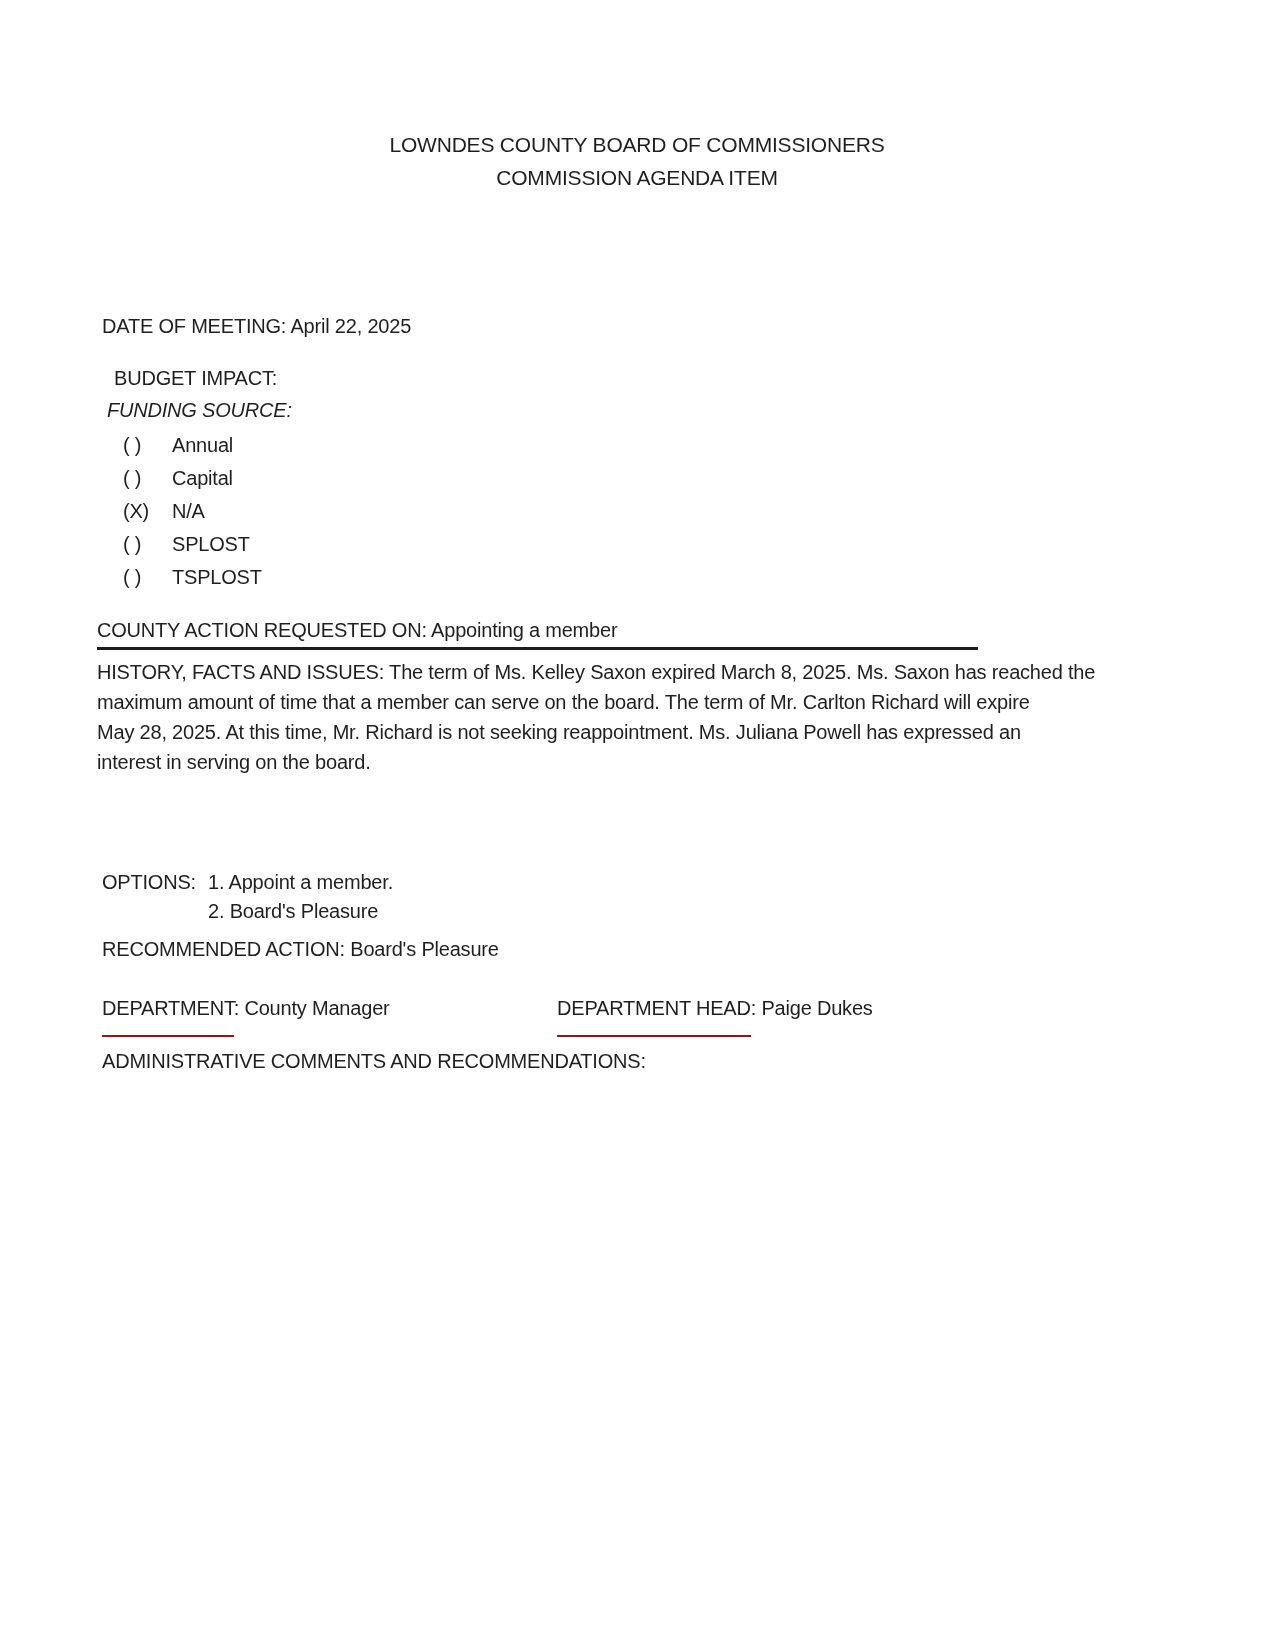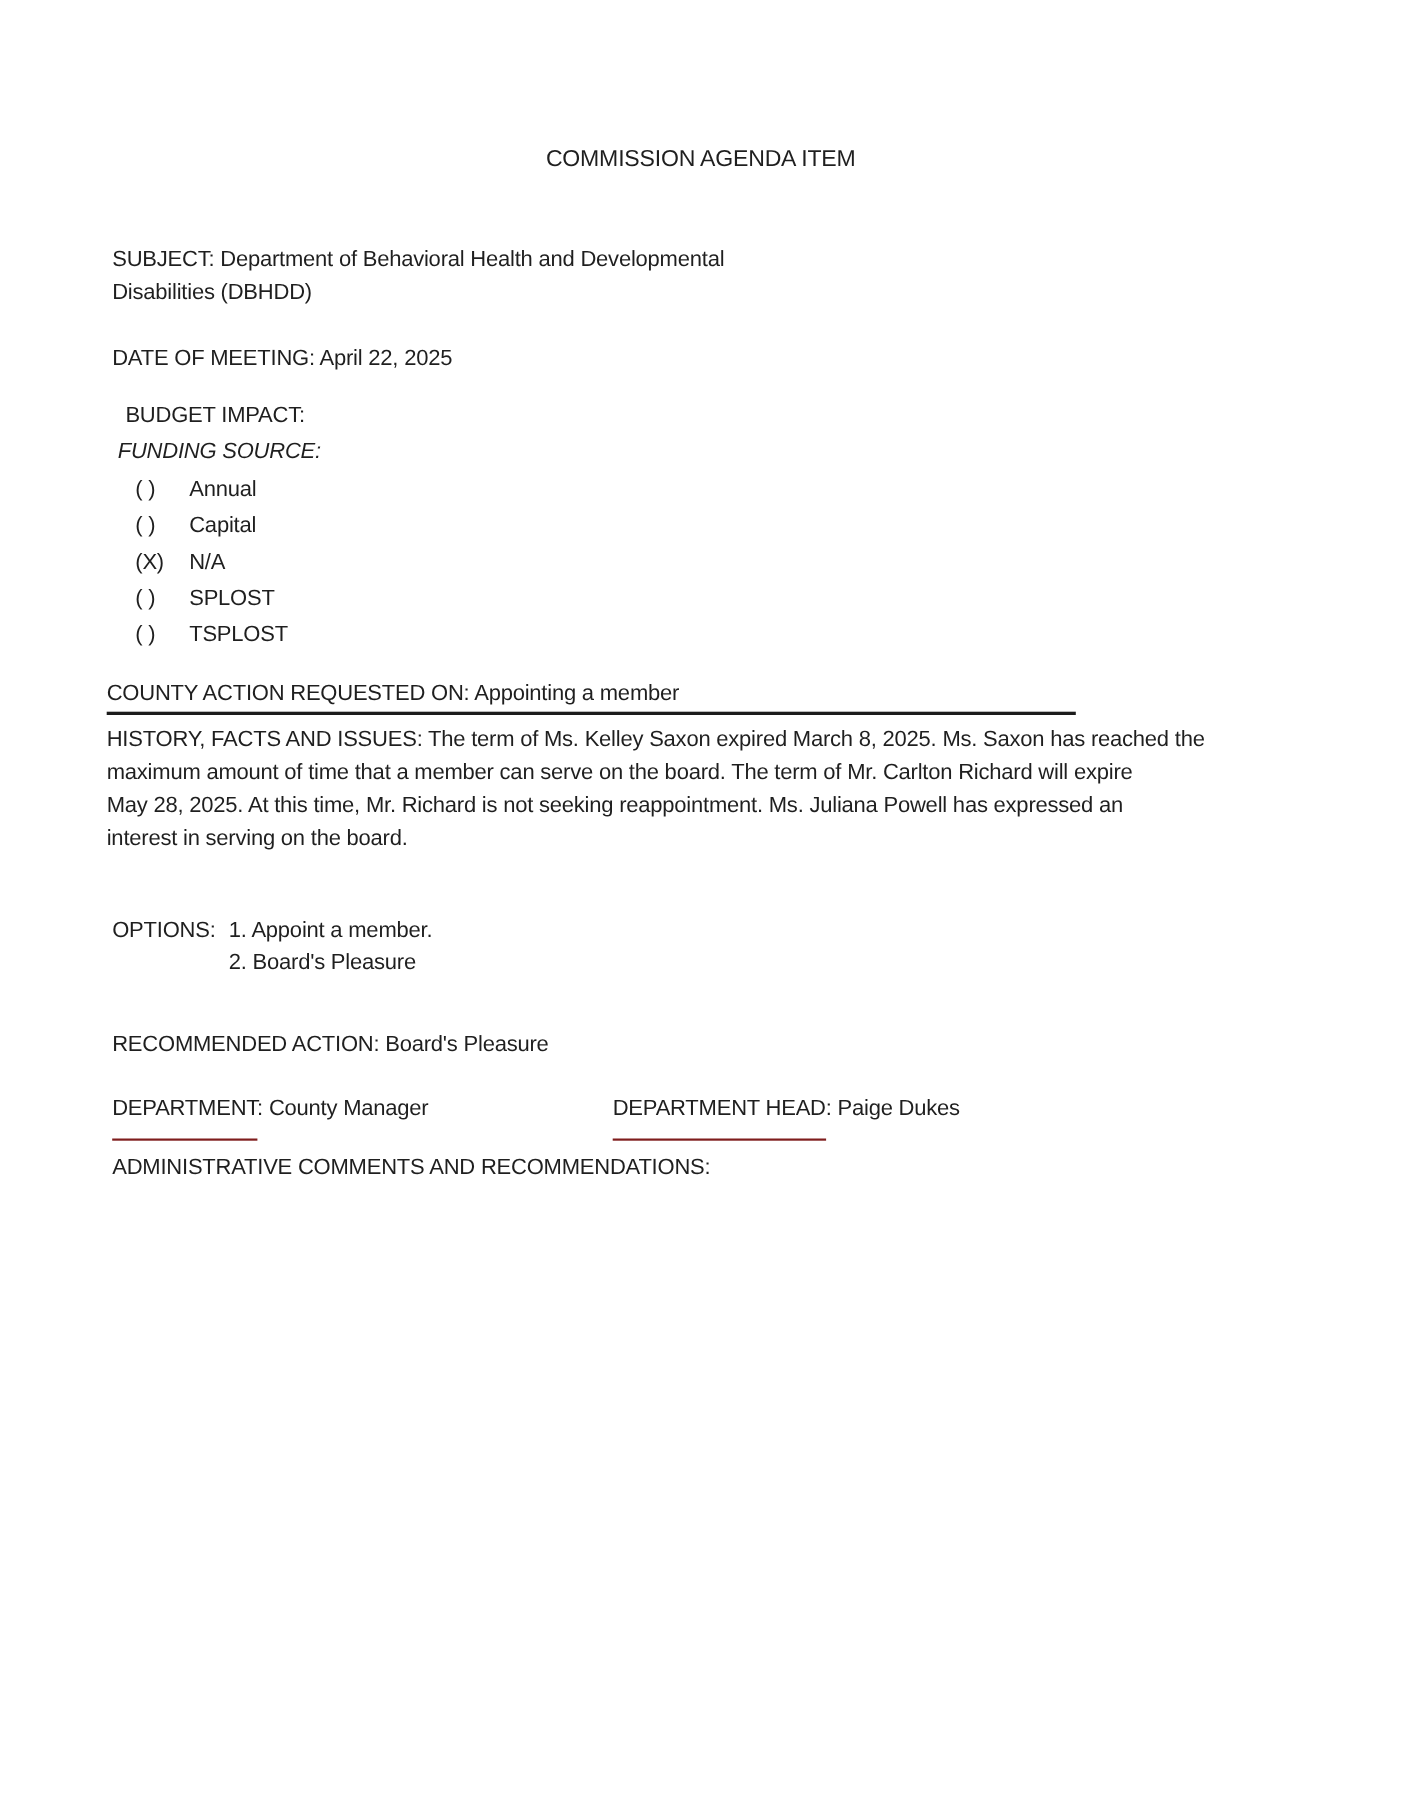--- a/index.html
+++ b/index.html
@@ -69,21 +69,21 @@
   }
 
   .history-block {
     top: 657px;
     left: 97px;
     width: 1045px;
     line-height: 30px;
   }
 
   .options-block {
-    top: 832px;
+    top: 868px;
     left: 102px;
     display: flex;
     line-height: 29px;
   }
   .options-label { width: 106px; flex: 0 0 auto; }
 
   .recommended-block { top: 938px; left: 102px; }
 
   .dept-block      { top: 997px; left: 102px; }
   .dept-head-block { top: 997px; left: 557px; }
@@ -93,25 +93,24 @@
   }
 
   .admin-block { top: 1050px; left: 102px; }
 </style>
 </head>
 <body>
 
 <div class="page">
 
   <div class="abs title-block">
+    <div>LOWNDES COUNTY BOARD OF COMMISSIONERS</div>
     <div>COMMISSION AGENDA ITEM</div>
   </div>
 
-  <div class="abs subject-block preline">SUBJECT: Department of Behavioral Health and Developmental
-Disabilities (DBHDD)</div>
 
 
   <div class="abs date-block">DATE OF MEETING: April 22, 2025</div>
 
   <div class="abs budget-block">BUDGET IMPACT:</div>
 
   <div class="abs funding-label-block">FUNDING SOURCE:</div>
 
   <div class="abs county-action-block">COUNTY ACTION REQUESTED ON: Appointing a member</div>
 

